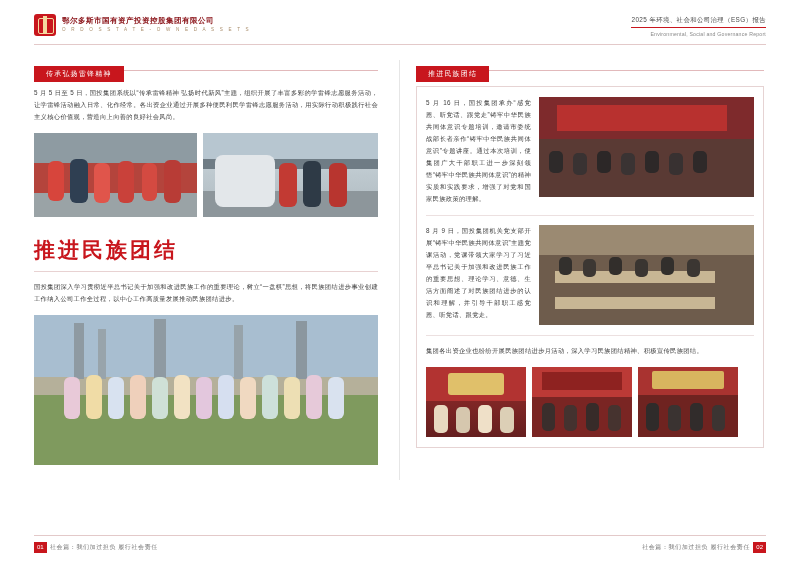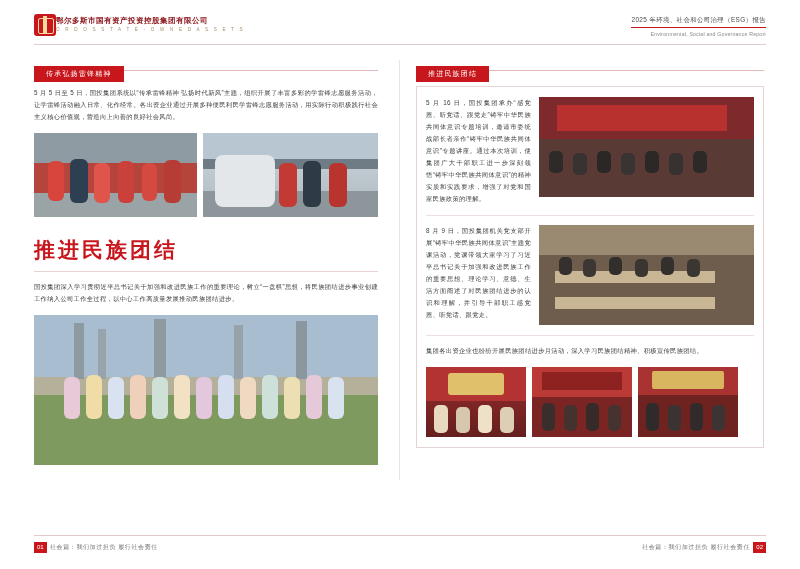--- a/index.html
+++ b/index.html
@@ -27,20 +27,21 @@
     left: 34px;
     right: 34px;
     height: 34px;
   }
   .logo-wrap {
     position: absolute;
     left: 0;
     top: 0;
     display: flex;
     align-items: center;
+    gap: 6px;
   }
   .logo-mark {
     width: 22px;
     height: 22px;
     border-radius: 3px;
     background: #c8161d;
     position: relative;
     flex: none;
   }
   .logo-mark:before {

